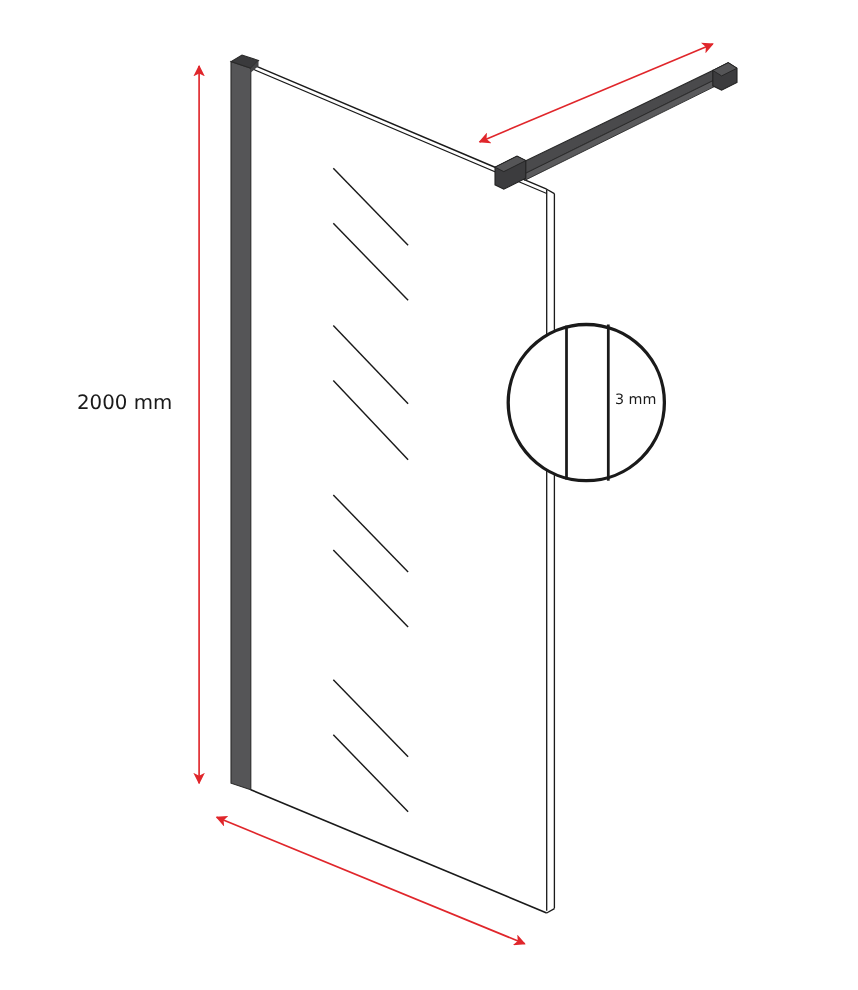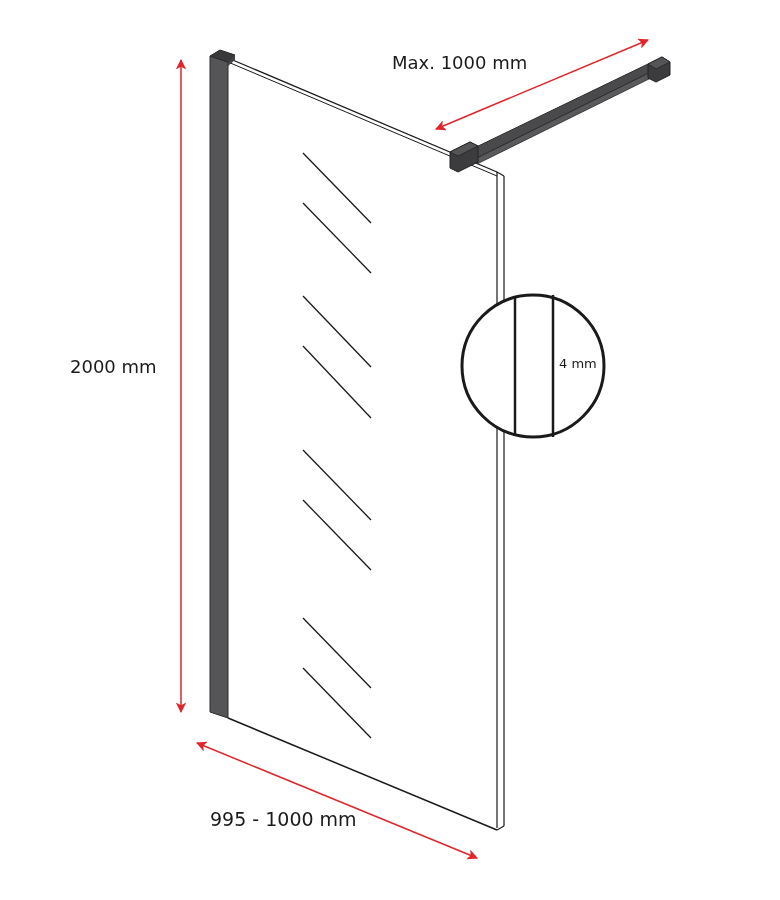--- a/index.html
+++ b/index.html
@@ -71,16 +71,14 @@
     </g>
 
     <g stroke="#e0262b" stroke-width="1.5" fill="none">
       <line x1="181" y1="60" x2="181" y2="712" marker-start="url(#ah)" marker-end="url(#ah)"></line>
       <line x1="197" y1="743" x2="477" y2="858" marker-start="url(#ah)" marker-end="url(#ah)"></line>
       <line x1="436" y1="129" x2="648" y2="40" marker-start="url(#ah)" marker-end="url(#ah)"></line>
     </g>
   </svg>
 
   <div class="label lbl-height">2000 mm</div>
-  <div class="label lbl-width">995 - 1000 mm</div>
-  <div class="label lbl-arm">Max. 1000 mm</div>
-  <div class="label lbl-thick">4 mm</div>
+  <div class="label lbl-thick">3 mm</div>
 </div>
 
 </body></html>

